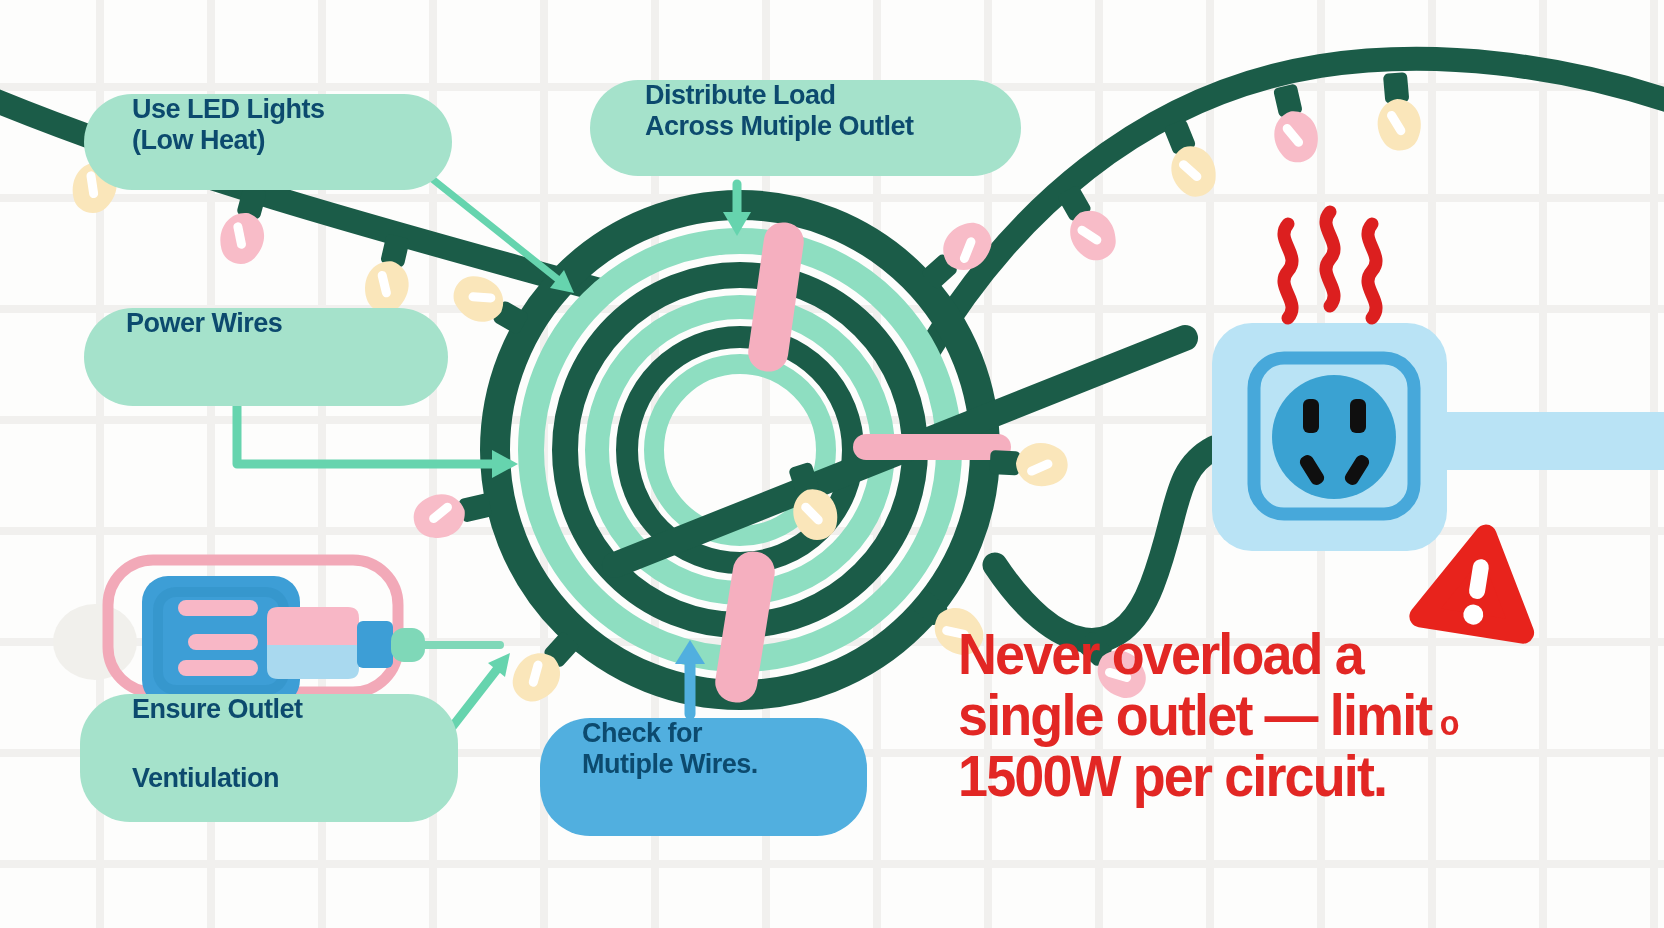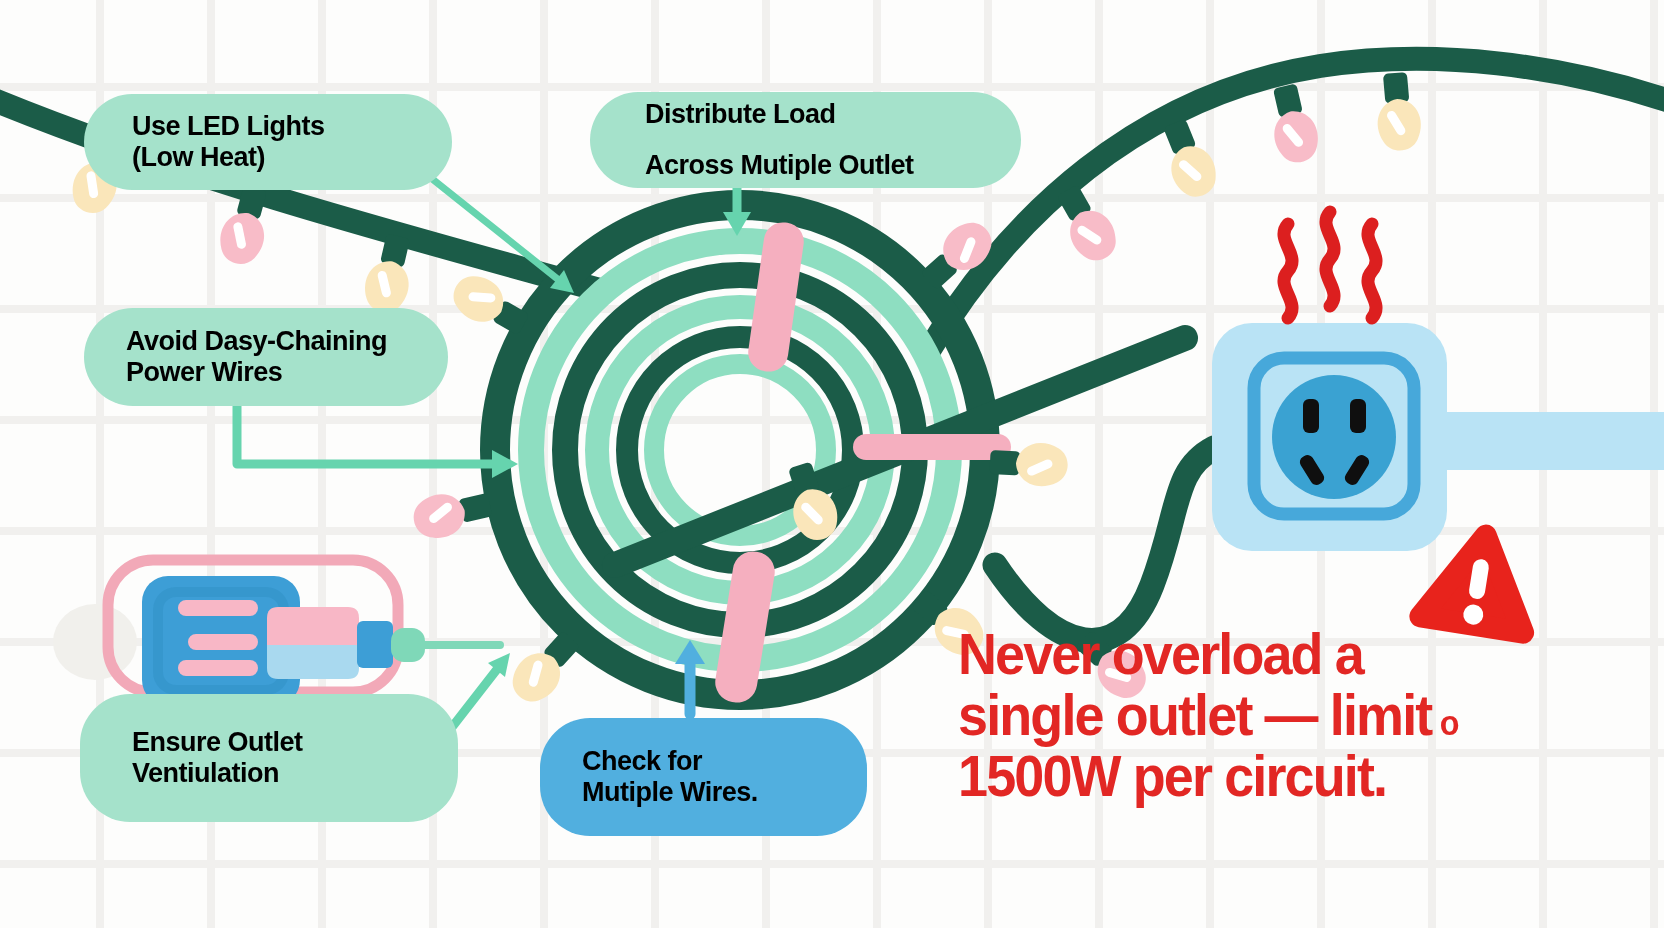--- a/index.html
+++ b/index.html
@@ -8,29 +8,29 @@
     background-color:#fdfdfc;
     background-image:
       linear-gradient(to right, #f1f0ee 0 8px, transparent 8px),
       linear-gradient(to bottom, #f1f0ee 0 8px, transparent 8px);
     background-size:111px 111px;
     background-position:96px 83px;
     font-family:"Liberation Sans", sans-serif;
   }
   .art{position:absolute;left:0;top:0;z-index:1;}
   .bubble{
-    position:absolute;z-index:2;display:flex;flex-direction:column;justify-content:center;
-    background:#a5e2cb;border-radius:50px;color:#000000;font-weight:bold;
+    position:absolute;z-index:2;display:flex;flex-direction:column;justify-content:flex-start;
+    background:#a5e2cb;border-radius:50px;color:#0c4a6e;font-weight:bold;
     font-size:27px;line-height:1.16;letter-spacing:-0.5px;
   }
   .bubble div{white-space:nowrap;}
   .b-led{left:84px;top:94px;width:320px;height:96px;padding-left:48px;}
-  .b-dist{left:590px;top:92px;width:376px;height:96px;padding-left:55px;gap:20px;}
+  .b-dist{left:590px;top:80px;width:376px;height:96px;padding-left:55px;}
   .b-avoid{left:84px;top:308px;width:322px;height:98px;padding-left:42px;}
-  .b-ensure{left:80px;top:694px;width:326px;height:128px;padding-left:52px;}
+  .b-ensure{left:80px;top:694px;width:326px;height:128px;padding-left:52px;gap:38px;}
   .b-check{left:540px;top:718px;width:285px;height:118px;padding-left:42px;background:#51afdf;}
   .headline{
     position:absolute;z-index:2;left:958px;top:624px;color:#e22724;
     font-weight:bold;font-size:58px;line-height:1.05;letter-spacing:-2px;
     transform:scaleX(0.93);transform-origin:left top;white-space:nowrap;
   }
   .o-suffix{font-size:0.6em;margin-left:9px;}
 </style>
 </head>
 <body>
@@ -152,21 +152,20 @@
     <div>Use LED Lights</div>
     <div>(Low Heat)</div>
   </div>
 
   <div class="bubble b-dist">
     <div>Distribute Load</div>
     <div>Across Mutiple Outlet</div>
   </div>
 
   <div class="bubble b-avoid">
-    <div>Avoid Dasy-Chaining</div>
     <div>Power Wires</div>
   </div>
 
   <div class="bubble b-ensure">
     <div>Ensure Outlet</div>
     <div>Ventiulation</div>
   </div>
 
   <div class="bubble b-check">
     <div>Check for</div>

